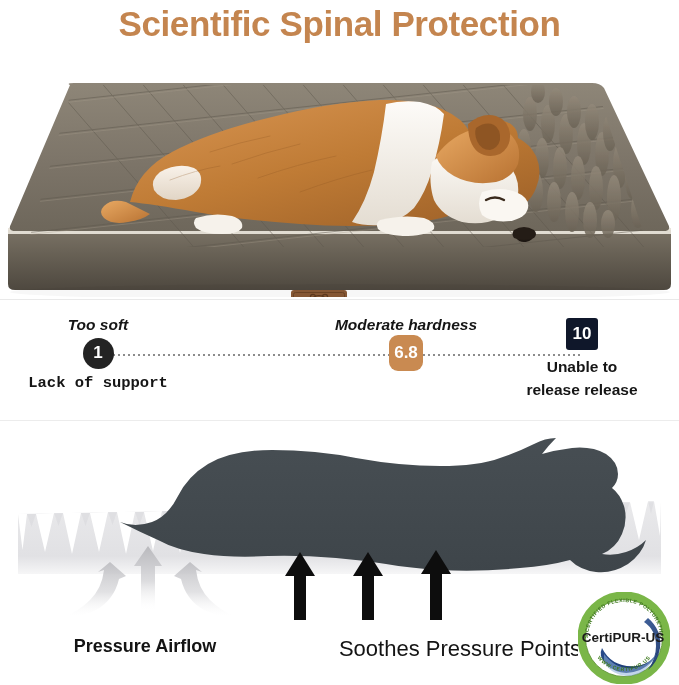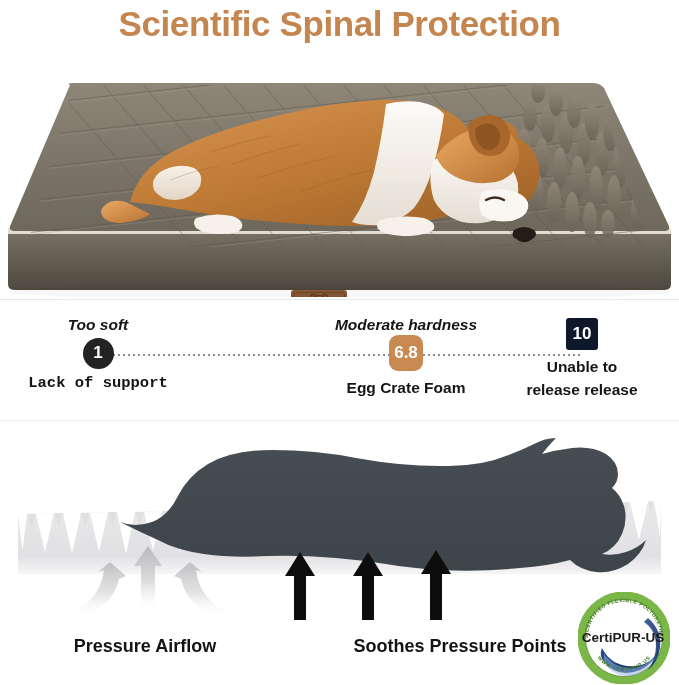--- a/index.html
+++ b/index.html
@@ -88,21 +88,21 @@
   .diagram{position:absolute;left:0;top:424px;width:679px;height:200px;}
   .diagram svg{display:block;width:679px;height:200px;}
 
   
   .cap-air{
     position:absolute;left:10px;top:636px;width:270px;text-align:center;
     font-size:18px;font-weight:bold;color:#141414;white-space:nowrap;
   }
   .cap-pressure{
     position:absolute;left:335px;top:636px;width:250px;text-align:center;
-    font-size:18px;font-weight:bold;color:#141414;white-space:nowrap;
+    font-size:22px;font-weight:normal;color:#141414;white-space:nowrap;
   }
 
   
   .logo{position:absolute;left:578px;top:592px;width:92px;height:92px;}
   .logo svg{display:block;width:92px;height:92px;}
 </style>
 </head>
 <body>
 
 <div class="stage">
@@ -287,21 +287,20 @@
         <span class="marker low">1</span>
       </div>
       <div class="sub">Lack of support</div>
     </div>
 
     <div class="node node-mid">
       <div class="cap">Moderate hardness</div>
       <div class="markrow">
         <span class="marker mid">6.8</span>
       </div>
-      <div class="sub">Egg Crate Foam</div>
     </div>
 
     <div class="node node-high">
       <div class="markrow">
         <span class="marker high">10</span>
       </div>
       <div class="sub">Unable to</div>
       <div class="sub">release release</div>
     </div>
   </div>

